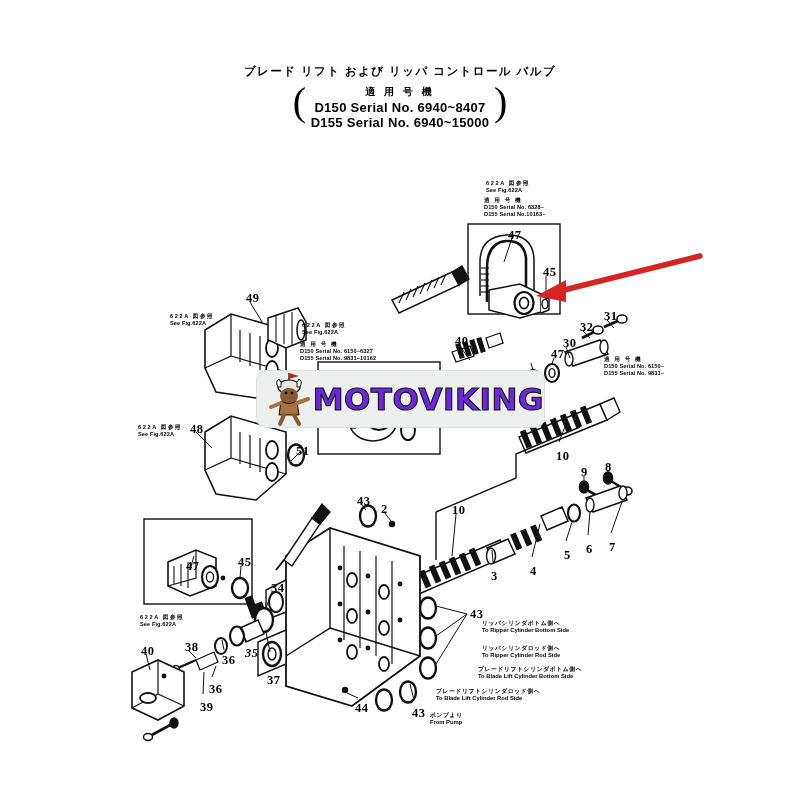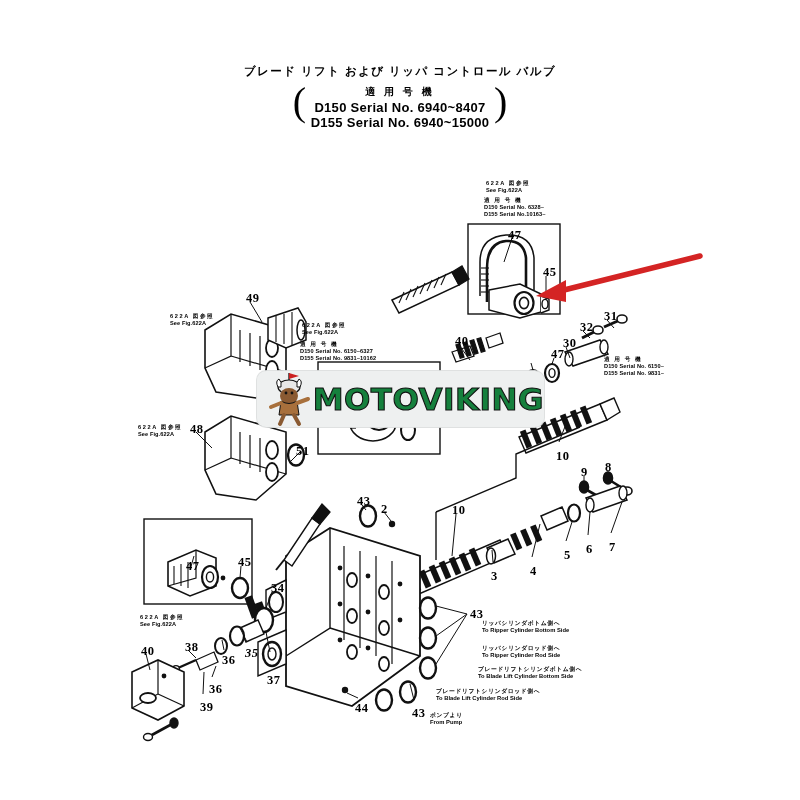--- a/index.html
+++ b/index.html
@@ -110,21 +110,21 @@
     border-radius: 9px;
     display: flex;
     align-items: center;
     box-shadow: 0 0 0 1px rgba(220,222,222,0.9);
   }
   #wm-text {
     font-family: "DejaVu Sans", sans-serif;
     font-weight: 700;
     font-size: 31px;
     letter-spacing: 0.5px;
-    color: #15803d;
+    color: #6d28d9;
     margin-left: 4px;
     -webkit-text-stroke: 1.1px #111;
   }
   #wm-mascot { width: 60px; height: 52px; position: relative; margin-left: 6px; }
 </style>
 </head>
 <body>
 
 <div id="sheet">
 

